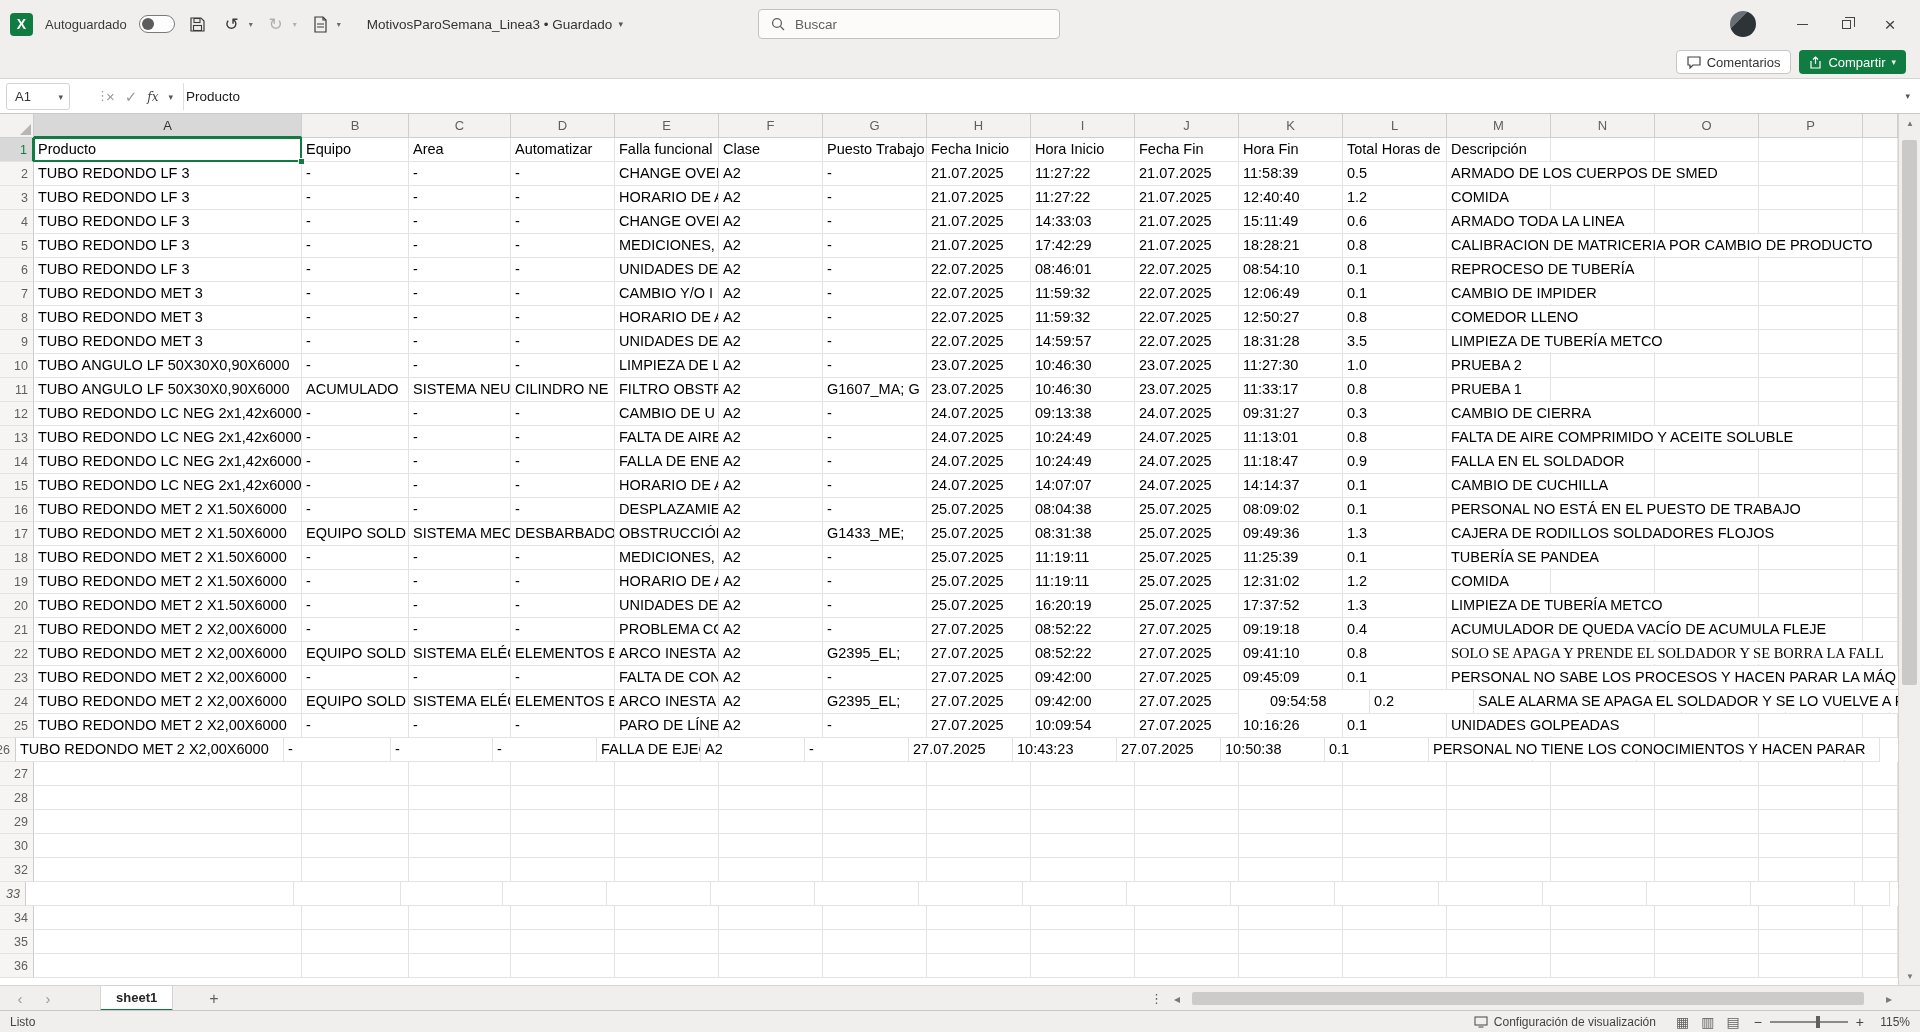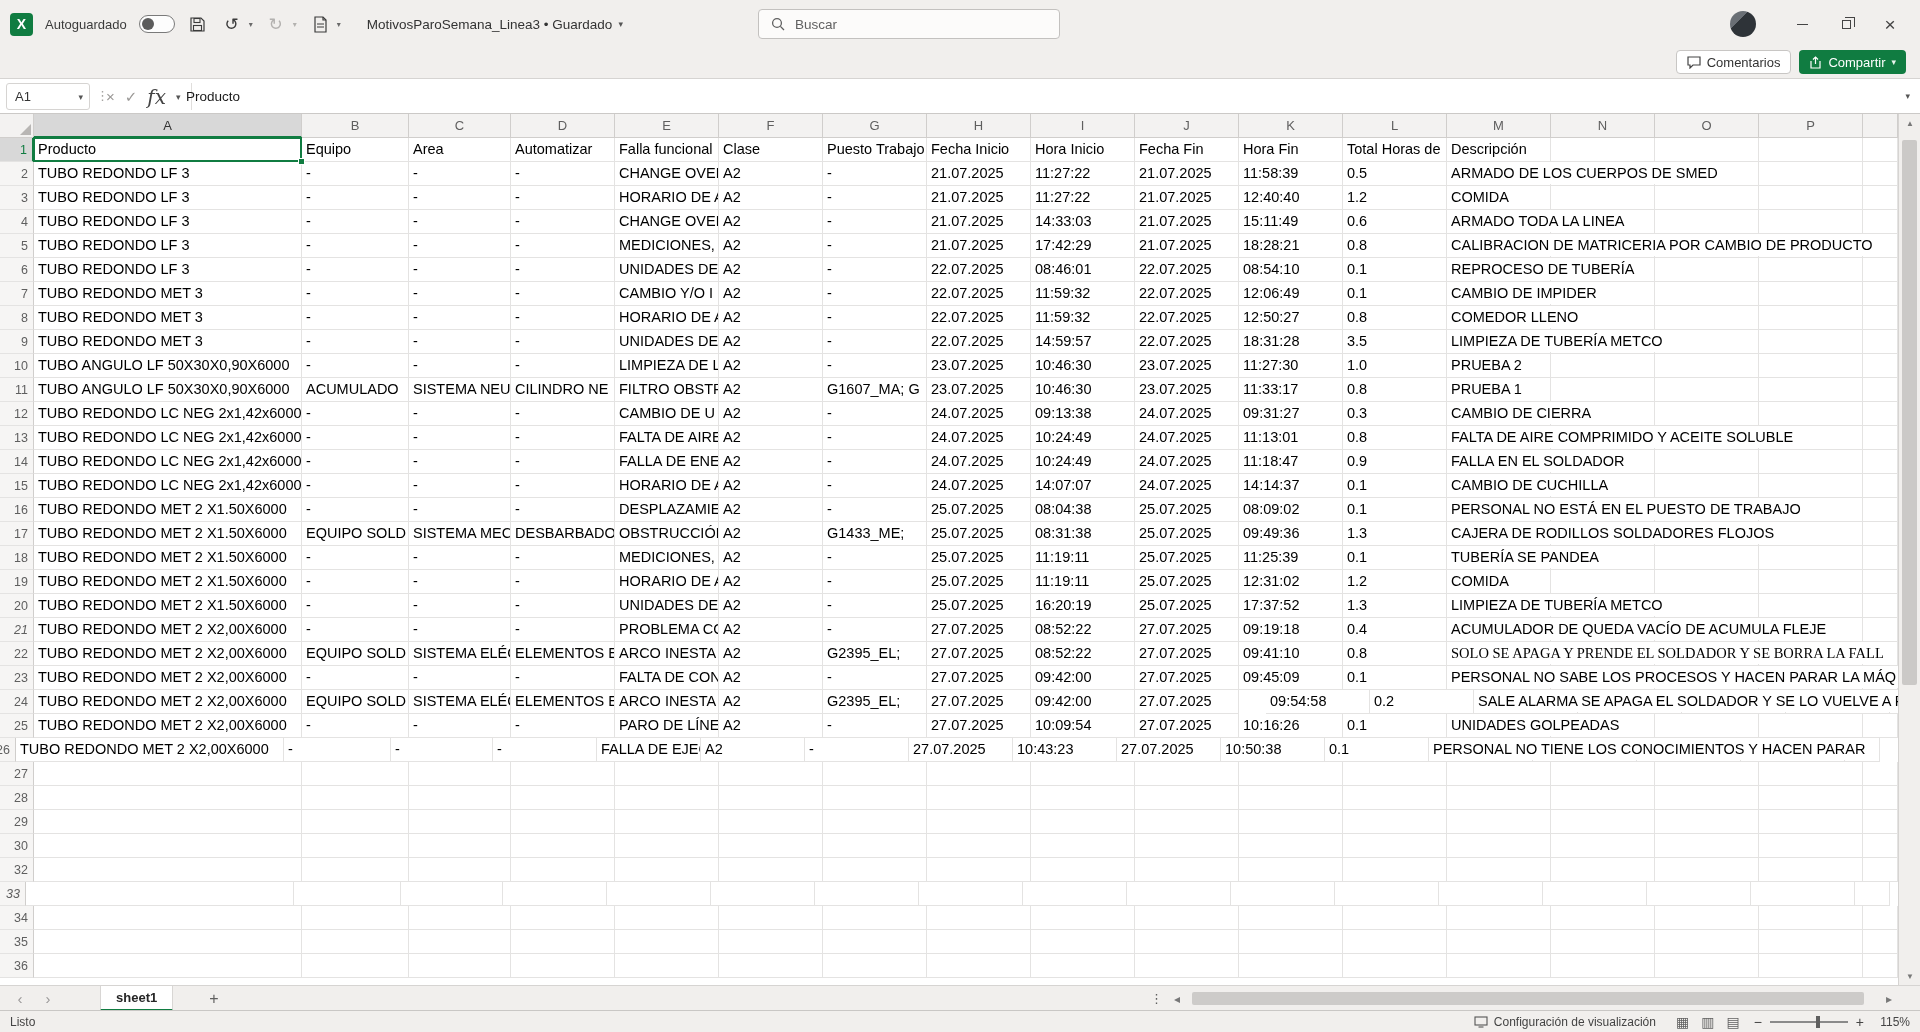--- a/index.html
+++ b/index.html
@@ -40,28 +40,28 @@
   .mb-right { position:absolute; right:14px; top:2px; display:flex; gap:8px; }
   .btn-comments { height:24px; border:1px solid #c8c6c4; border-radius:4px; background:#fff;
     display:flex; align-items:center; gap:6px; padding:0 10px; font-size:13px; color:#333; }
   .btn-share { height:24px; border-radius:4px; background:#107C41; color:#fff; display:flex;
     align-items:center; gap:6px; padding:0 10px; font-size:13px; }
   .btn-share .caret-sm { color:#eaf5ee; }
 
   
   #fxbar { position:absolute; left:0; top:78px; width:1920px; height:36px; background:#fff;
     border-top:1px solid #d6d4d2; border-bottom:1px solid #cbc9c7; }
-  #namebox { position:absolute; left:6px; top:4px; width:84px; height:27px; border:1px solid #d6d4d2;
+  #namebox { position:absolute; left:6px; top:4px; width:64px; height:27px; border:1px solid #d6d4d2;
     border-radius:3px; display:flex; align-items:center; padding-left:8px; font-size:13px; color:#333; }
   #namebox .caret-sm { margin-left:auto; margin-right:6px; }
   .fx-dots { position:absolute; left:96px; top:9px; color:#a7a5a3; font-size:13px; }
   .fx-btns { position:absolute; left:106px; top:4px; height:27px; display:flex; align-items:center; gap:10px;
     padding-right:10px; border-right:1px solid #e0dedc; }
   .fx-btn { font-size:15px; color:#9a9896; }
-  .fx-fx { font-style:italic; font-size:20px; color:#444; font-family:"DejaVu Serif",serif; }
+  .fx-fx { font-style:italic; font-size:12px; color:#444; font-family:"DejaVu Serif",serif; }
   #formula-text { position:absolute; left:186px; top:4px; height:27px; display:flex; align-items:center;
     font-size:13.5px; color:#1a1a1a; }
   .fxbar-caret { position:absolute; right:10px; top:12px; font-size:9px; color:#555; }
 
   
   #sheet { position:absolute; left:0; top:114px; width:1898px; height:871px; background:#fff;
     overflow:hidden; cursor:cell; }
   .hdr-row { display:flex; height:24px; }
   .col-hd { height:24px; background:#f3f2f1; border-right:1px solid #d0cecc; border-bottom:1px solid #d0cecc;
     color:#5f5f5f; font-size:13px; display:flex; align-items:center; justify-content:center; flex:none; }
@@ -632,21 +632,21 @@
         <div class="c" style="width: 104px;">25.07.2025</div>
         <div class="c" style="width: 104px;">17:37:52</div>
         <div class="c" style="width: 104px;">1.3</div>
         <div class="c ovf" style="width: 104px;"><span class="ovf-span">LIMPIEZA DE TUBERÍA METCO</span></div>
         <div class="c" style="width: 104px;"></div>
         <div class="c" style="width: 104px;"></div>
         <div class="c" style="width: 104px;"></div>
         <div class="c" style="width: 35px;"></div>
       </div>
       <div class="r">
-        <div class="gut" style="width: 34px; font-style: italic;">21</div>
+        <div class="gut" style="width: 34px;">21</div>
         <div class="c" style="width: 268px;">TUBO REDONDO MET 2 X2,00X6000</div>
         <div class="c" style="width: 107px;">-</div>
         <div class="c" style="width: 102px;">-</div>
         <div class="c" style="width: 104px;">-</div>
         <div class="c" style="width: 104px;">PROBLEMA CO</div>
         <div class="c" style="width: 104px;">A2</div>
         <div class="c" style="width: 104px;">-</div>
         <div class="c" style="width: 104px;">27.07.2025</div>
         <div class="c" style="width: 104px;">08:52:22</div>
         <div class="c" style="width: 104px;">27.07.2025</div>

